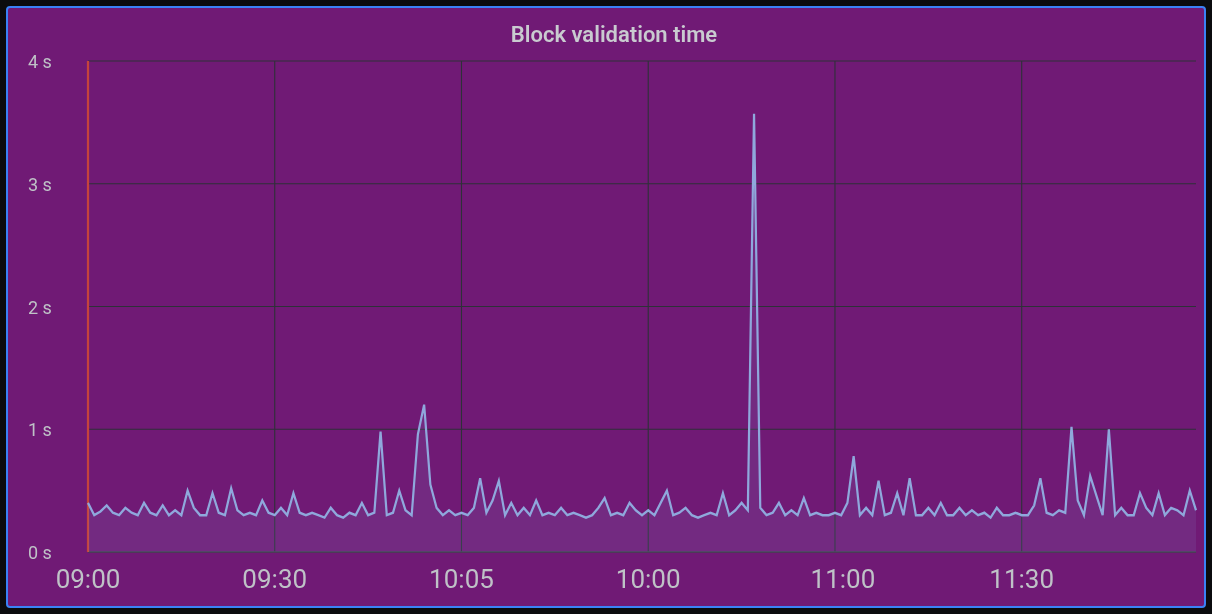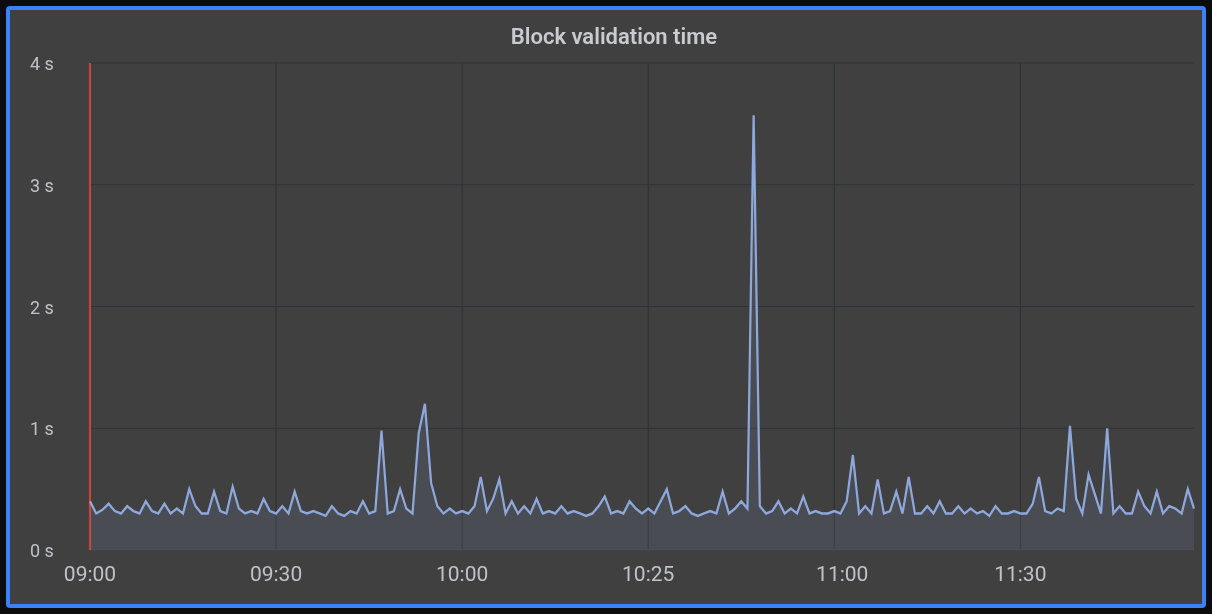--- a/index.html
+++ b/index.html
@@ -5,22 +5,22 @@
   html,body{margin:0;padding:0;background:#0b0c0e;}
   body{
     font-family:-apple-system,BlinkMacSystemFont,"Segoe UI",Roboto,Helvetica,Arial,sans-serif;
     color:#c7c9cc;
     width:1212px;height:614px;
     box-sizing:border-box;
     padding:6px;
   }
   .panel{
     width:100%;height:100%;
-    background:#404040;
-    border:4px solid #3b82f6;
+    background:#701a75;
+    border:2px solid #3b82f6;
     border-radius:4px;
     box-sizing:border-box;
     display:flex;flex-direction:column;
     padding:8px 4px 18px 20px;
   }
   .title{
     text-align:center;
     color:#c9cbd0;
     font-size:22px;
     font-weight:600;
@@ -39,21 +39,21 @@
     text-align:left;
     font-size:18px;
     color:#bfc2c7;
     transform:translateY(-50%);
   }
   
   .xtick{
     position:absolute;
     top:100%;
     margin-top:12px;
-    font-size:21px;
+    font-size:26px;
     color:#bfc2c7;
     transform:translateX(-50%);
     white-space:nowrap;
   }
   .plot{
     position:absolute;
     left:60px;right:4px;top:0;bottom:36px;
   }
   .grid line{stroke:#2e3138;stroke-width:1}
   .axis-line{stroke:#4b4f58;stroke-width:1}
@@ -114,20 +114,20 @@
         <path class="series-area" id="area" d="M0.00 360.00 L5.62 370.00 L11.24 367.00 L16.85 362.00 L22.47 368.00 L28.09 370.00 L33.71 364.00 L39.33 368.00 L44.94 370.00 L50.56 360.00 L56.18 368.00 L61.80 370.00 L67.42 362.00 L73.03 370.00 L78.65 366.00 L84.27 370.00 L89.89 350.00 L95.51 364.00 L101.12 370.00 L106.74 370.00 L112.36 352.00 L117.98 368.00 L123.60 370.00 L129.21 348.00 L134.83 366.00 L140.45 370.00 L146.07 368.00 L151.69 370.00 L157.30 358.00 L162.92 368.00 L168.54 370.00 L174.16 364.00 L179.78 370.00 L185.39 352.00 L191.01 368.00 L196.63 370.00 L202.25 368.00 L207.87 370.00 L213.48 372.00 L219.10 364.00 L224.72 370.00 L230.34 372.00 L235.96 368.00 L241.57 370.00 L247.19 360.00 L252.81 370.00 L258.43 368.00 L264.04 302.00 L269.66 370.00 L275.28 368.00 L280.90 350.00 L286.52 366.00 L292.13 370.00 L297.75 304.00 L303.37 280.00 L308.99 345.00 L314.61 364.00 L320.22 370.00 L325.84 366.00 L331.46 370.00 L337.08 368.00 L342.70 370.00 L348.31 364.00 L353.93 340.00 L359.55 368.00 L365.17 358.00 L370.79 342.00 L376.40 370.00 L382.02 360.00 L387.64 370.00 L393.26 364.00 L398.88 370.00 L404.49 358.00 L410.11 370.00 L415.73 368.00 L421.35 370.00 L426.97 364.00 L432.58 370.00 L438.20 368.00 L443.82 370.00 L449.44 372.00 L455.06 370.00 L460.67 364.00 L466.29 356.00 L471.91 370.00 L477.53 368.00 L483.15 370.00 L488.76 360.00 L494.38 366.00 L500.00 370.00 L505.62 366.00 L511.24 370.00 L516.85 360.00 L522.47 350.00 L528.09 370.00 L533.71 368.00 L539.33 364.00 L544.94 370.00 L550.56 372.00 L556.18 370.00 L561.80 368.00 L567.42 370.00 L573.03 352.00 L578.65 370.00 L584.27 366.00 L589.89 360.00 L595.51 366.00 L601.12 43.00 L606.74 364.00 L612.36 370.00 L617.98 368.00 L623.60 360.00 L629.21 370.00 L634.83 366.00 L640.45 370.00 L646.07 356.00 L651.69 370.00 L657.30 368.00 L662.92 370.00 L668.54 370.00 L674.16 368.00 L679.78 370.00 L685.39 360.00 L691.01 322.00 L696.63 370.00 L702.25 364.00 L707.87 370.00 L713.48 342.00 L719.10 370.00 L724.72 368.00 L730.34 352.00 L735.96 370.00 L741.57 340.00 L747.19 370.00 L752.81 370.00 L758.43 364.00 L764.04 370.00 L769.66 360.00 L775.28 370.00 L780.90 370.00 L786.52 364.00 L792.13 370.00 L797.75 366.00 L803.37 370.00 L808.99 368.00 L814.61 372.00 L820.22 364.00 L825.84 370.00 L831.46 370.00 L837.08 368.00 L842.70 370.00 L848.31 370.00 L853.93 362.00 L859.55 340.00 L865.17 368.00 L870.79 370.00 L876.40 366.00 L882.02 368.00 L887.64 298.00 L893.26 358.00 L898.88 370.00 L904.49 338.00 L910.11 354.00 L915.73 370.00 L921.35 300.00 L926.97 370.00 L932.58 364.00 L938.20 370.00 L943.82 370.00 L949.44 352.00 L955.06 364.00 L960.67 370.00 L966.29 352.00 L971.91 370.00 L977.53 364.00 L983.15 366.00 L988.76 370.00 L994.38 350.00 L1000.00 366.00 L 1000.00 400.00 L 0.00 400.00 Z"></path>
         <path class="series-line" id="line" d="M0.00 360.00 L5.62 370.00 L11.24 367.00 L16.85 362.00 L22.47 368.00 L28.09 370.00 L33.71 364.00 L39.33 368.00 L44.94 370.00 L50.56 360.00 L56.18 368.00 L61.80 370.00 L67.42 362.00 L73.03 370.00 L78.65 366.00 L84.27 370.00 L89.89 350.00 L95.51 364.00 L101.12 370.00 L106.74 370.00 L112.36 352.00 L117.98 368.00 L123.60 370.00 L129.21 348.00 L134.83 366.00 L140.45 370.00 L146.07 368.00 L151.69 370.00 L157.30 358.00 L162.92 368.00 L168.54 370.00 L174.16 364.00 L179.78 370.00 L185.39 352.00 L191.01 368.00 L196.63 370.00 L202.25 368.00 L207.87 370.00 L213.48 372.00 L219.10 364.00 L224.72 370.00 L230.34 372.00 L235.96 368.00 L241.57 370.00 L247.19 360.00 L252.81 370.00 L258.43 368.00 L264.04 302.00 L269.66 370.00 L275.28 368.00 L280.90 350.00 L286.52 366.00 L292.13 370.00 L297.75 304.00 L303.37 280.00 L308.99 345.00 L314.61 364.00 L320.22 370.00 L325.84 366.00 L331.46 370.00 L337.08 368.00 L342.70 370.00 L348.31 364.00 L353.93 340.00 L359.55 368.00 L365.17 358.00 L370.79 342.00 L376.40 370.00 L382.02 360.00 L387.64 370.00 L393.26 364.00 L398.88 370.00 L404.49 358.00 L410.11 370.00 L415.73 368.00 L421.35 370.00 L426.97 364.00 L432.58 370.00 L438.20 368.00 L443.82 370.00 L449.44 372.00 L455.06 370.00 L460.67 364.00 L466.29 356.00 L471.91 370.00 L477.53 368.00 L483.15 370.00 L488.76 360.00 L494.38 366.00 L500.00 370.00 L505.62 366.00 L511.24 370.00 L516.85 360.00 L522.47 350.00 L528.09 370.00 L533.71 368.00 L539.33 364.00 L544.94 370.00 L550.56 372.00 L556.18 370.00 L561.80 368.00 L567.42 370.00 L573.03 352.00 L578.65 370.00 L584.27 366.00 L589.89 360.00 L595.51 366.00 L601.12 43.00 L606.74 364.00 L612.36 370.00 L617.98 368.00 L623.60 360.00 L629.21 370.00 L634.83 366.00 L640.45 370.00 L646.07 356.00 L651.69 370.00 L657.30 368.00 L662.92 370.00 L668.54 370.00 L674.16 368.00 L679.78 370.00 L685.39 360.00 L691.01 322.00 L696.63 370.00 L702.25 364.00 L707.87 370.00 L713.48 342.00 L719.10 370.00 L724.72 368.00 L730.34 352.00 L735.96 370.00 L741.57 340.00 L747.19 370.00 L752.81 370.00 L758.43 364.00 L764.04 370.00 L769.66 360.00 L775.28 370.00 L780.90 370.00 L786.52 364.00 L792.13 370.00 L797.75 366.00 L803.37 370.00 L808.99 368.00 L814.61 372.00 L820.22 364.00 L825.84 370.00 L831.46 370.00 L837.08 368.00 L842.70 370.00 L848.31 370.00 L853.93 362.00 L859.55 340.00 L865.17 368.00 L870.79 370.00 L876.40 366.00 L882.02 368.00 L887.64 298.00 L893.26 358.00 L898.88 370.00 L904.49 338.00 L910.11 354.00 L915.73 370.00 L921.35 300.00 L926.97 370.00 L932.58 364.00 L938.20 370.00 L943.82 370.00 L949.44 352.00 L955.06 364.00 L960.67 370.00 L966.29 352.00 L971.91 370.00 L977.53 364.00 L983.15 366.00 L988.76 370.00 L994.38 350.00 L1000.00 366.00 "></path>
       </svg>
     <div class="ytick" style="left: -60px; top: 100%;">0 s</div>
         <div class="ytick" style="left: -60px; top: 75%;">1 s</div>
         <div class="ytick" style="left: -60px; top: 50%;">2 s</div>
         <div class="ytick" style="left: -60px; top: 25%;">3 s</div>
         <div class="ytick" style="left: -60px; top: 0%;">4 s</div>
         <div class="xtick" style="left: 0%;">09:00</div>
         <div class="xtick" style="left: 16.854%;">09:30</div>
-        <div class="xtick" style="left: 33.708%;">10:00</div>
-        <div class="xtick" style="left: 50.562%;">10:25</div>
+        <div class="xtick" style="left: 33.708%;">10:05</div>
+        <div class="xtick" style="left: 50.562%;">10:00</div>
         <div class="xtick" style="left: 67.416%; margin-left: 8px;">11:00</div>
         <div class="xtick" style="left: 84.27%; text-align: right;">11:30</div>
       </div>
   </div>
 
 </div>
 
 </body></html>

